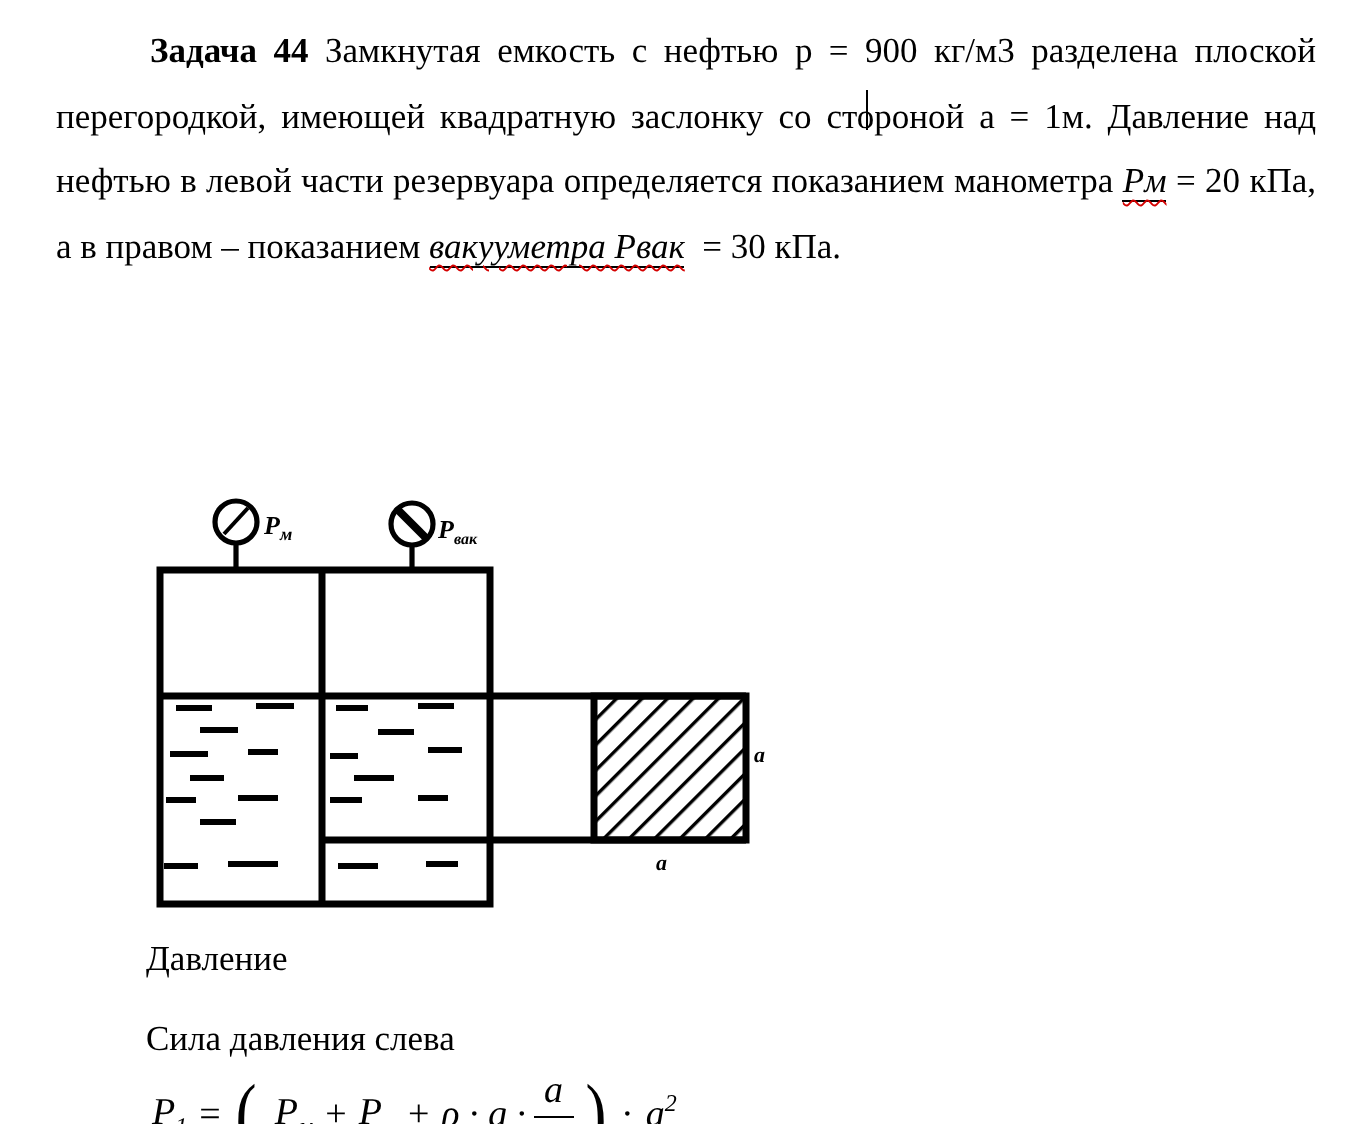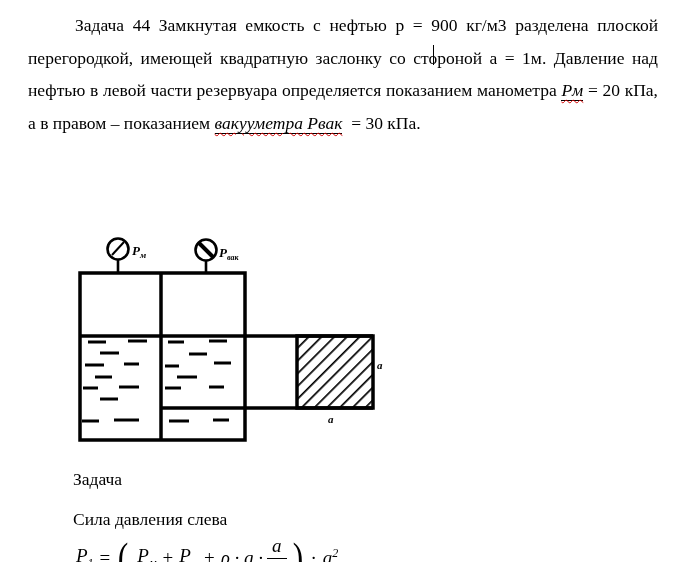--- a/index.html
+++ b/index.html
@@ -21,38 +21,38 @@
     top: 9px;
     width: 630px;
   }
   .text-block p {
     margin: 0;
     font-size: 17.5px;
     line-height: 32.5px;
     text-align: justify;
     text-indent: 47px;
   }
-  .b { font-weight: normal; }
+  .b { font-weight: bold; }
   .u-line { border-bottom: 1.2px solid #000; font-style: italic; }
   .squiggle {
     text-decoration: underline wavy #d40000 1px;
     text-underline-offset: 3px;
   }
   .caret {
     position: absolute;
     left: 433px;
     top: 45px;
     width: 1.3px;
     height: 20px;
     background: #000;
   }
   .figure-wrap {
     position: absolute;
     left: 58px;
-    top: 230px;
+    top: 242px;
     width: 340px;
     height: 215px;
   }
   .sol-line {
     position: absolute;
     left: 73px;
     font-size: 17.5px;
     line-height: 22px;
     white-space: nowrap;
   }
@@ -163,21 +163,21 @@
         <line x1="156" y1="133" x2="173" y2="133"></line>
       <line x1="119" y1="147" x2="139" y2="147"></line>
       <line x1="107" y1="158" x2="123" y2="158"></line>
         <line x1="151" y1="157" x2="166" y2="157"></line>
       <line x1="111" y1="191" x2="131" y2="191"></line>
         <line x1="155" y1="190" x2="171" y2="190"></line>
     </g>
   </svg>
 </div>
 
-<div class="sol-line sol-heading">Задача</div>
+<div class="sol-line sol-heading">Давление</div>
 <div class="sol-line sol-intro">Сила давления слева</div>
 
 <div class="formula">
   <span><span>P</span><sub>1</sub></span>
   <span class="op">=</span>
   <span class="paren">(</span>
   <span class="gap"></span>
   <span><span>P</span><sub>м</sub></span>
   <span class="op">+</span>
   <span><span>P</span><sub></sub></span>

